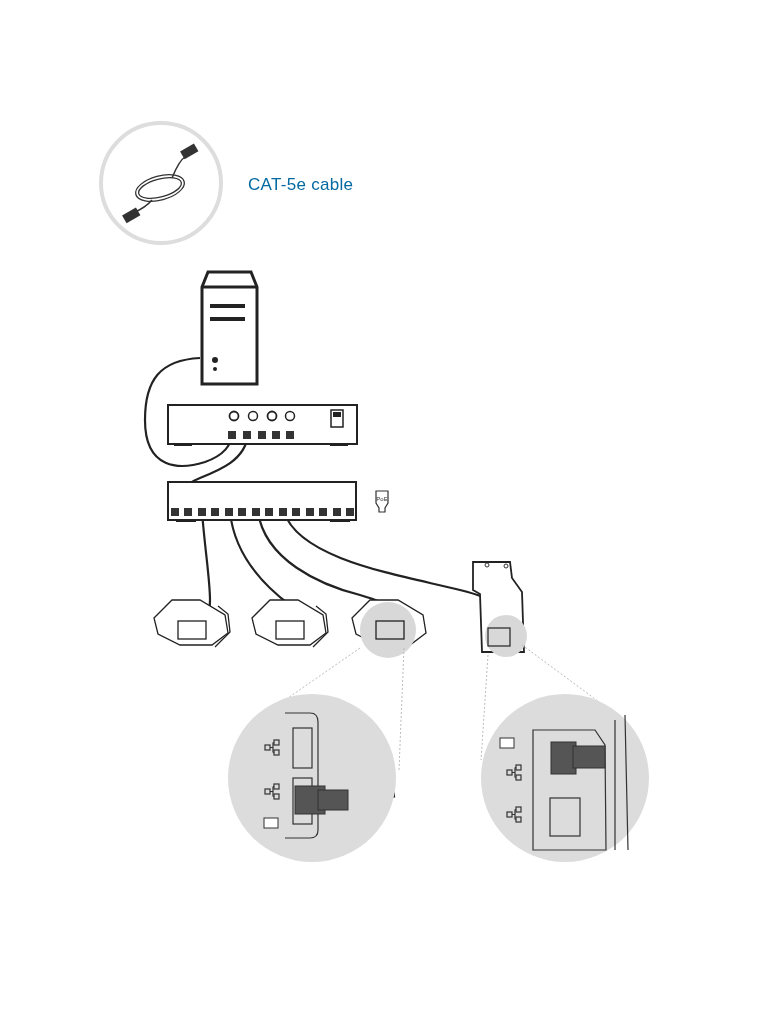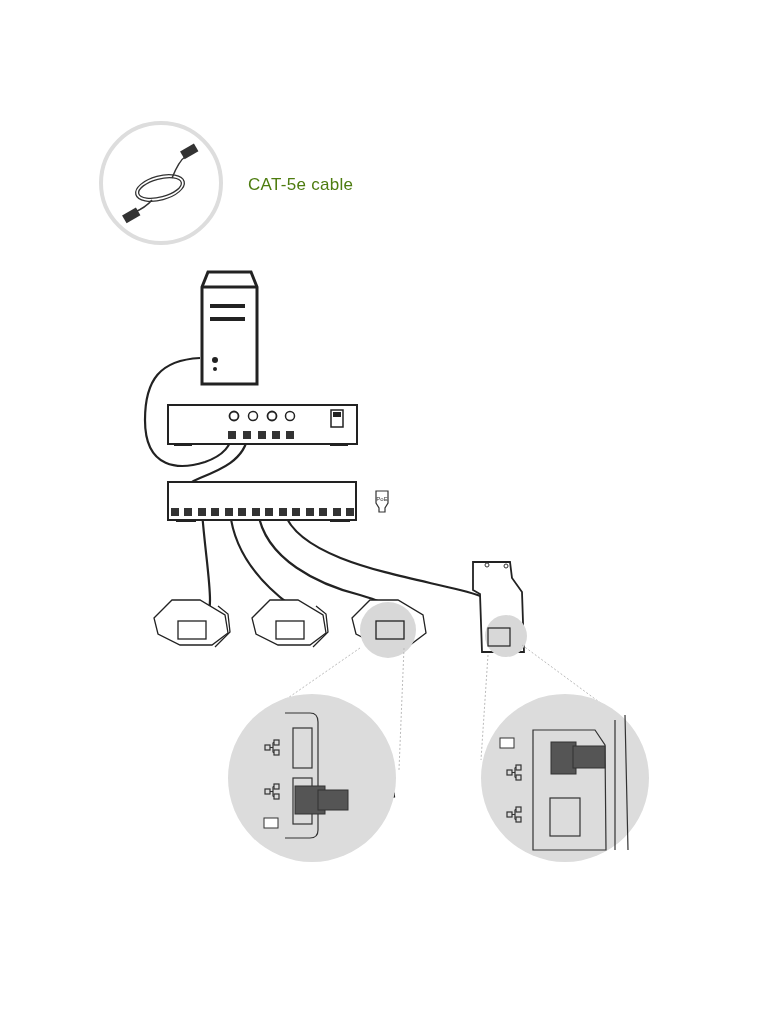--- a/index.html
+++ b/index.html
@@ -1,19 +1,19 @@
 <!DOCTYPE html>
 <html><head>
 <meta charset="utf-8">
 <style>
   html, body { margin: 0; padding: 0; background: #ffffff; }
   body { width: 768px; height: 1024px; position: relative; overflow: hidden;
          font-family: "Liberation Sans", sans-serif; }
   .legend-label { position: absolute; left: 248px; top: 175px; font-size: 17px;
-                  color: #4d7c0f; letter-spacing: 0.3px;
+                  color: #0369a1; letter-spacing: 0.3px;
                   font-family: "Liberation Sans", sans-serif; }
   svg { position: absolute; left: 0; top: 0; }
 </style>
 </head>
 <body>
 
 <svg width="768" height="1024" viewBox="0 0 768 1024">
   <defs>
     <g id="netico">
       <rect x="0" y="0" width="5" height="5" fill="none" stroke="#333" stroke-width="1.2"></rect>

